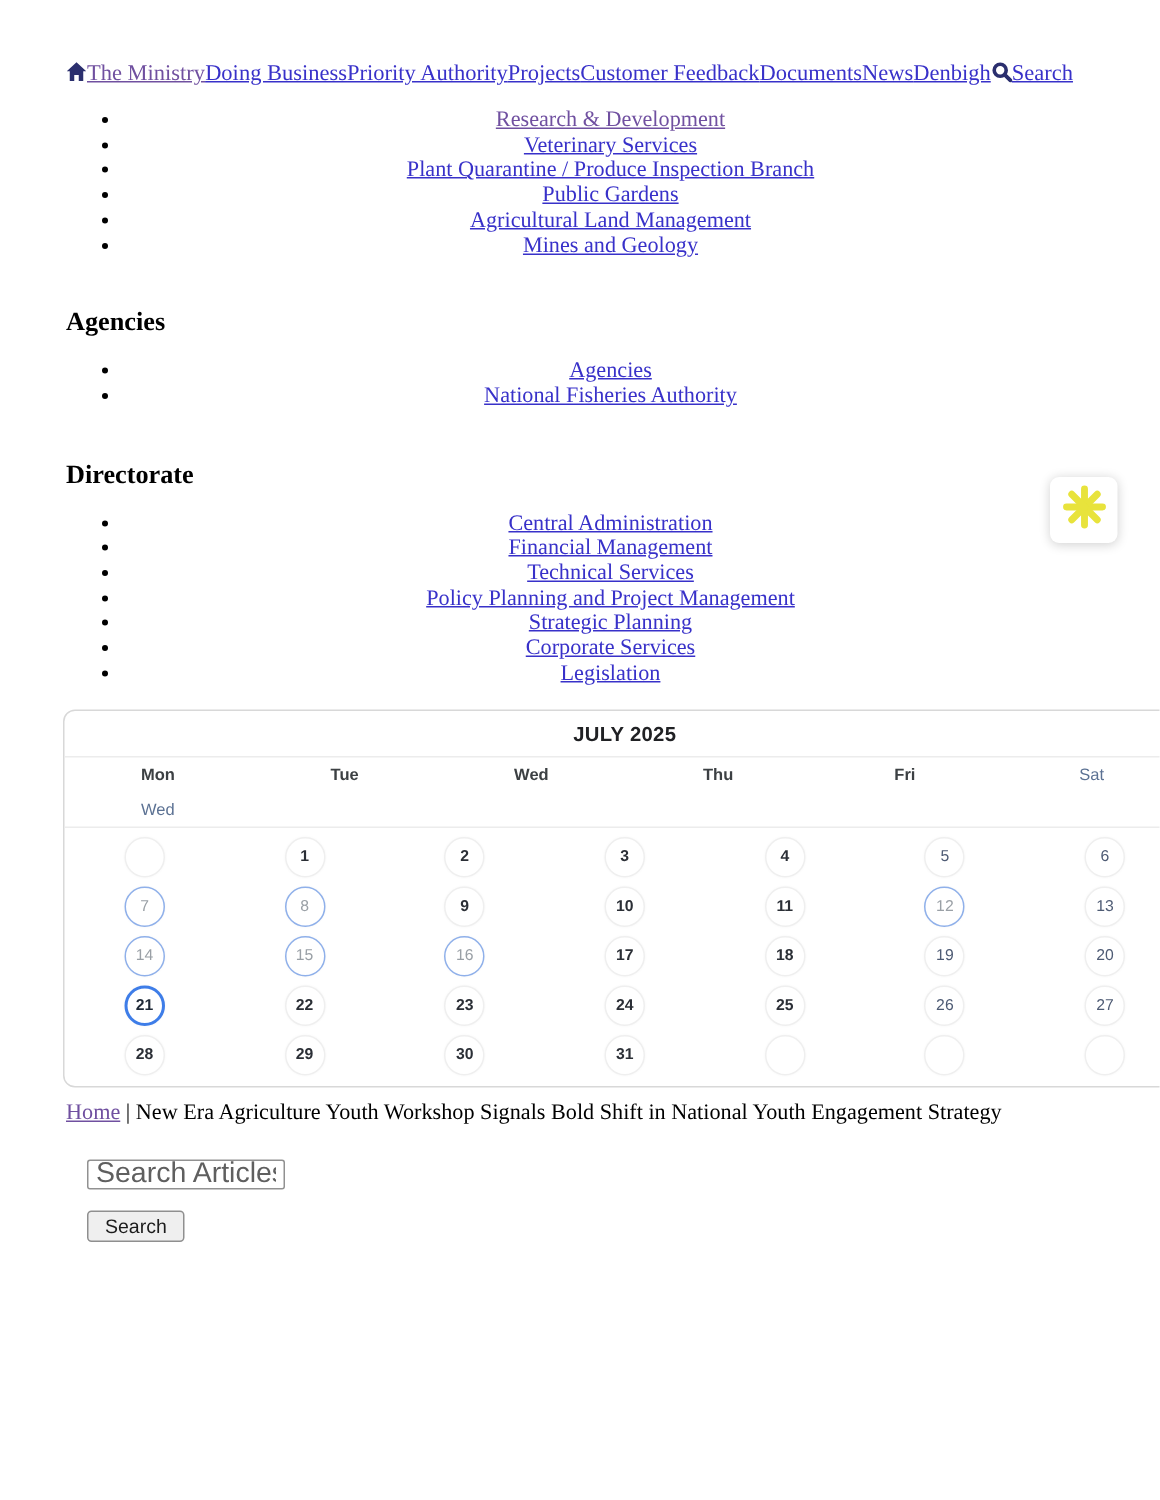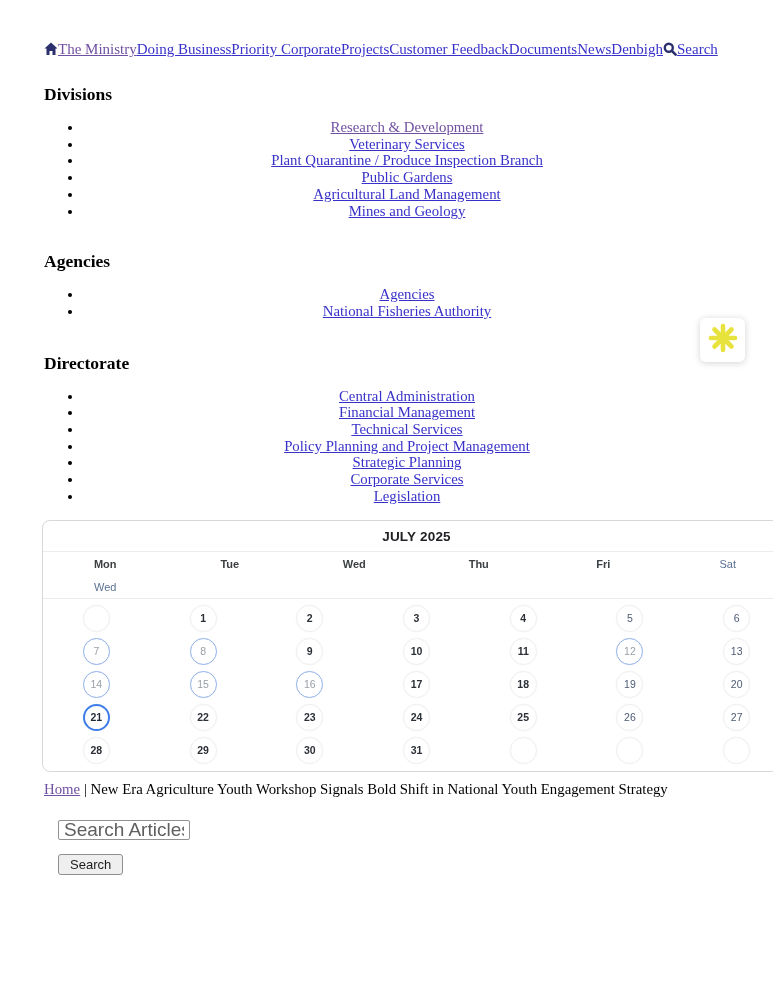--- a/index.html
+++ b/index.html
@@ -75,29 +75,28 @@
   }
 </style>
 </head>
 <body>
 
 <div class="page">
 
   <nav>
     <span class="home-icon"><svg width="14" height="14" viewBox="0 0 14 14">
           <polygon points="7,0.5 13.5,6.5 11.5,6.5 11.5,13 8.5,13 8.5,9 5.5,9 5.5,13 2.5,13 2.5,6.5 0.5,6.5" fill="#2b2f6e"></polygon>
-        </svg></span><span><a href="#" class="visited">The Ministry</a><a href="#">Doing Business</a><a href="#">Priority Corporate</a><a href="#">Projects</a><a href="#">Customer Feedback</a><a href="#">Documents</a><a href="#">News</a><a href="#">Denbigh</a></span><a href="#" class="search-link"><span class="search-icon"><svg width="14" height="14" viewBox="0 0 14 14">
+        </svg></span><span><a href="#" class="visited">The Ministry</a><a href="#">Doing Business</a><a href="#">Priority Authority</a><a href="#">Projects</a><a href="#">Customer Feedback</a><a href="#">Documents</a><a href="#">News</a><a href="#">Denbigh</a></span><a href="#" class="search-link"><span class="search-icon"><svg width="14" height="14" viewBox="0 0 14 14">
             <circle cx="5.8" cy="5.8" r="4" fill="none" stroke="#2b2f6e" stroke-width="2.4"></circle>
             <line x1="8.9" y1="8.9" x2="12.6" y2="12.6" stroke="#2b2f6e" stroke-width="2.6" stroke-linecap="round"></line>
           </svg></span><span>Search</span></a>
   </nav>
 
   <div id="sections">
       <section>
-        <h2>Divisions</h2>
         <ul class="links">
           <li><a href="#" class="visited">Research &amp; Development</a></li>
           <li><a href="#">Veterinary Services</a></li>
           <li><a href="#">Plant Quarantine / Produce Inspection Branch</a></li>
           <li><a href="#">Public Gardens</a></li>
           <li><a href="#">Agricultural Land Management</a></li>
           <li><a href="#">Mines and Geology</a></li>
         </ul>
       </section>
       <section>

